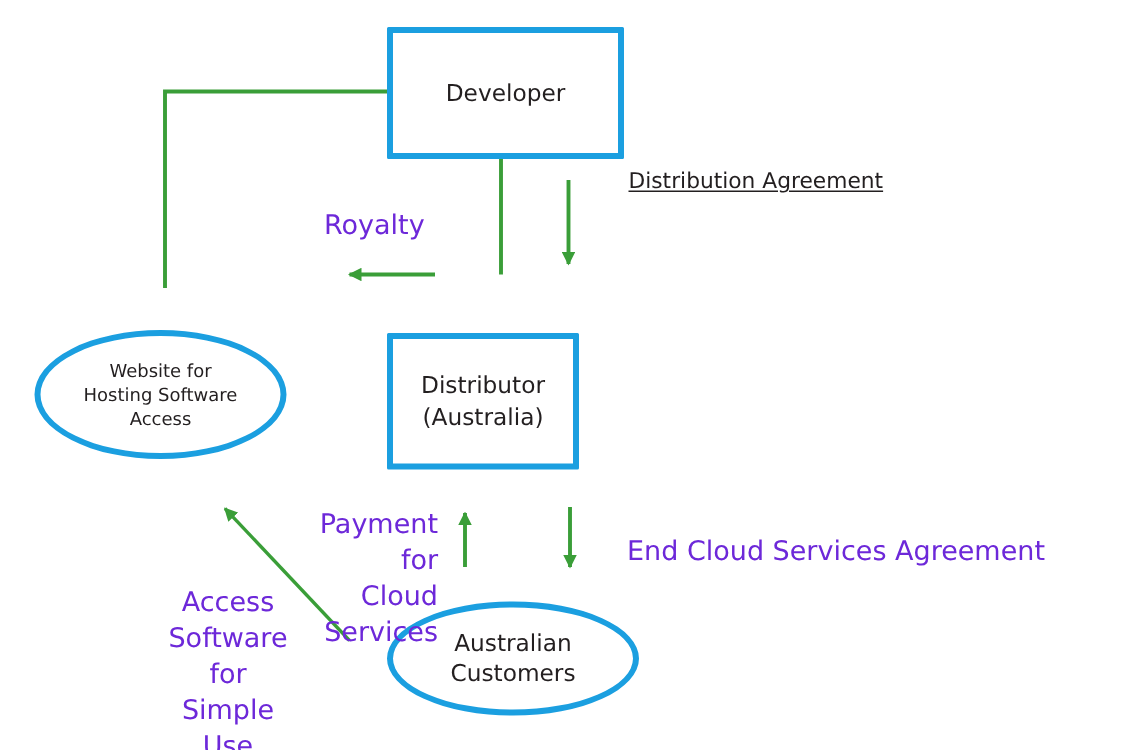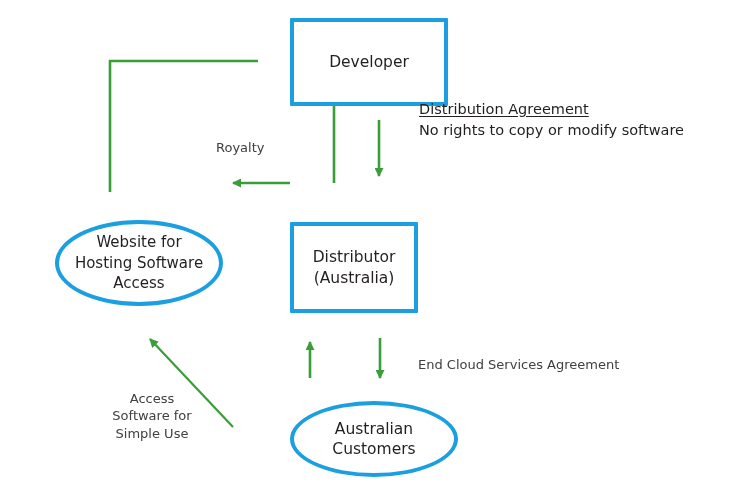--- a/index.html
+++ b/index.html
@@ -33,53 +33,52 @@
     display: flex;
     align-items: center;
     justify-content: center;
     text-align: center;
     background: #ffffff;
     border: 4px solid #1b9fe0;
     color: #231f20;
     font-size: 15.5px;
     line-height: 1.32;
     white-space: pre-line;
-    margin-left: 32px;
   }
   .node.rect { border-radius: 1px; }
   .node.ellipse { border-radius: 50%; }
 
   #node-developer      { left: 258px; top: 18px;  width: 158px; height: 88px; }
   #node-distributor    { left: 258px; top: 222px; width: 128px; height: 91px; }
-  #node-website        { left: 23px;  top: 220px; width: 168px; height: 86px; font-size: 15px; line-height: 1.36; }
+  #node-website        { left: 23px;  top: 220px; width: 168px; height: 86px; font-size: 12px; line-height: 1.36; }
   #node-customers      { left: 258px; top: 401px; width: 168px; height: 76px; }
 
   .edge-label {
     position: absolute;
-    font-size: 13px;
+    font-size: 18px;
     line-height: 1.34;
-    color: #404040;
+    color: #6d28d9;
     white-space: pre-line;
   }
   #label-royalty {
     left: 216px; top: 139px; text-align: left;
   }
   #label-payment-cloud {
     left: 212px; top: 338px; width: 80px; text-align: right;
   }
   #label-end-user {
     left: 418px; top: 356px; text-align: left;
   }
   #label-access-software {
     left: 106px; top: 390px; width: 92px; text-align: center;
   }
 
   #annotation-distribution {
     position: absolute;
-    left: 419px; top: 99px;
+    left: 419px; top: 111px;
     font-size: 14.5px;
     line-height: 1.42;
     color: #231f20;
   }
   #annotation-distribution .ann-title {
     text-decoration: underline;
     text-underline-offset: 2px;
     display: block;
   }
   #annotation-distribution .ann-line { display: block; }
@@ -121,25 +120,27 @@
 
   <div class="node ellipse" id="node-website" style="border-color: rgb(27, 159, 224);">Website for
 Hosting Software
 Access</div>
 
   <div class="node ellipse" id="node-customers" style="border-color: rgb(27, 159, 224);">Australian
 Customers</div>
 
   <div class="edge-label" id="label-royalty">Royalty</div>
 
+  <div class="edge-label" id="label-payment-cloud">Payment
+for Cloud
+Services</div>
 
   <div class="edge-label" id="label-end-user">End Cloud Services Agreement</div>
 
   <div class="edge-label" id="label-access-software">Access
 Software for
 Simple Use</div>
 
   <div id="annotation-distribution">
     <span class="ann-title">Distribution Agreement</span>
-    <span class="ann-line">No rights to copy or modify software</span>
   </div>
 
 </div>
 
 </body></html>

